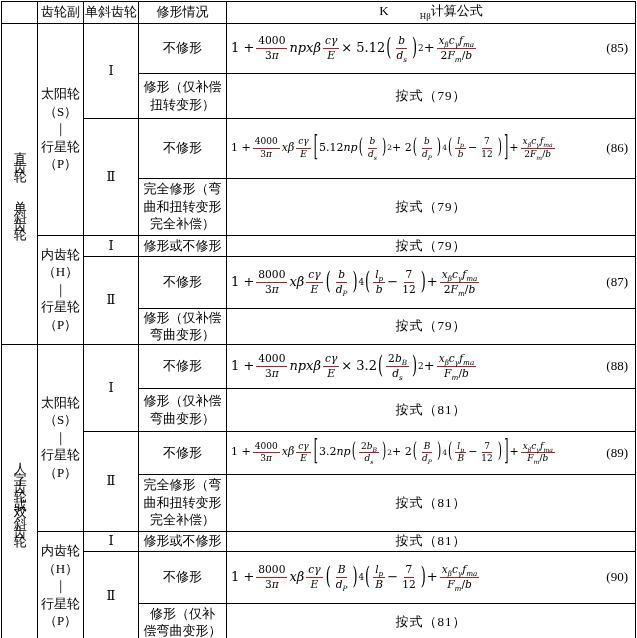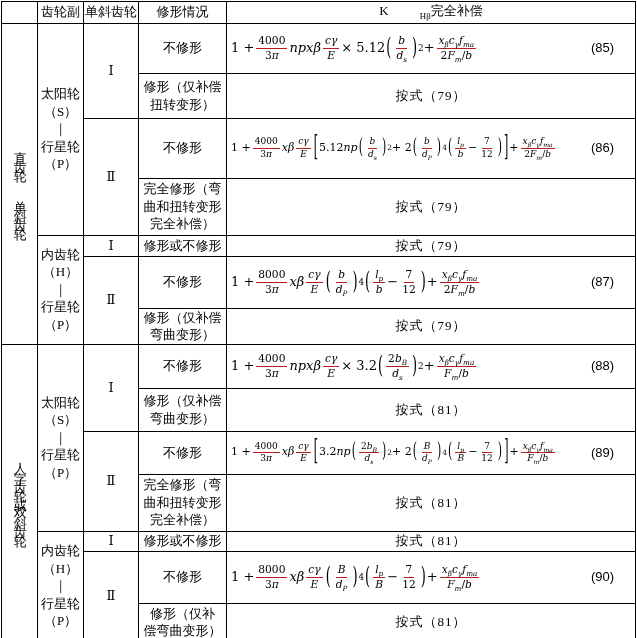--- a/index.html
+++ b/index.html
@@ -27,22 +27,22 @@
   .pair { white-space:pre-line; line-height:1.55; }
   .bearing { font-family:"DejaVu Serif",serif; font-size:15px; }
   .mod { white-space:pre-line; line-height:1.5;margin-top:20px; }
   .fcell .fwrap {
     display:flex; align-items:center; justify-content:flex-start;
     padding:0 34px 0 4px;
     font-family:"DejaVu Serif",serif; font-size:13px;
   }
   .fcell.tight .fwrap { font-size:11px; padding-right:30px; }
   .eqno {
-    position:absolute; right:21px; top:50%; transform:translateY(-50%);
-    font-size:13px; font-family:Liberation Sans, sans-serif;
+    position:absolute; right:7px; top:50%; transform:translateY(-50%);
+    font-size:13px; font-family:Liberation Serif, serif;
   }
   .refcell span { letter-spacing:1px; }
   
   .frac {
     display:inline-flex; flex-direction:column; align-items:center;
     vertical-align:middle; margin:0 2px; font-size:0.82em; line-height:1.25;
   }
   .frac .num { border-bottom:1px solid #b91c1c; padding:0 2px; }
   .frac .den { padding:0 2px; }
   .fwrap sub, .fwrap sup { font-size:0.68em; line-height:0; }
@@ -63,21 +63,21 @@
         <col style="width:55px">
         <col style="width:88px">
         <col>
   </colgroup>
   <tbody>
         <tr style="height:20px">
     <th></th>
     <th>齿轮副</th>
     <th>单斜齿轮</th>
     <th>修形情况</th>
-    <th><span>K</span><sub class="khsub">Hβ</sub><span>完全补偿</span></th>
+    <th><span>K</span><sub class="khsub">Hβ</sub><span>计算公式</span></th>
   </tr>
 
   <tr style="height:50px">
     <td class="vert" rowspan="7">
             <div>直齿轮、单斜齿轮</div>
           </td>
     <td class="pair" rowspan="4">太阳轮
 （S）
 ｜
 行星轮

